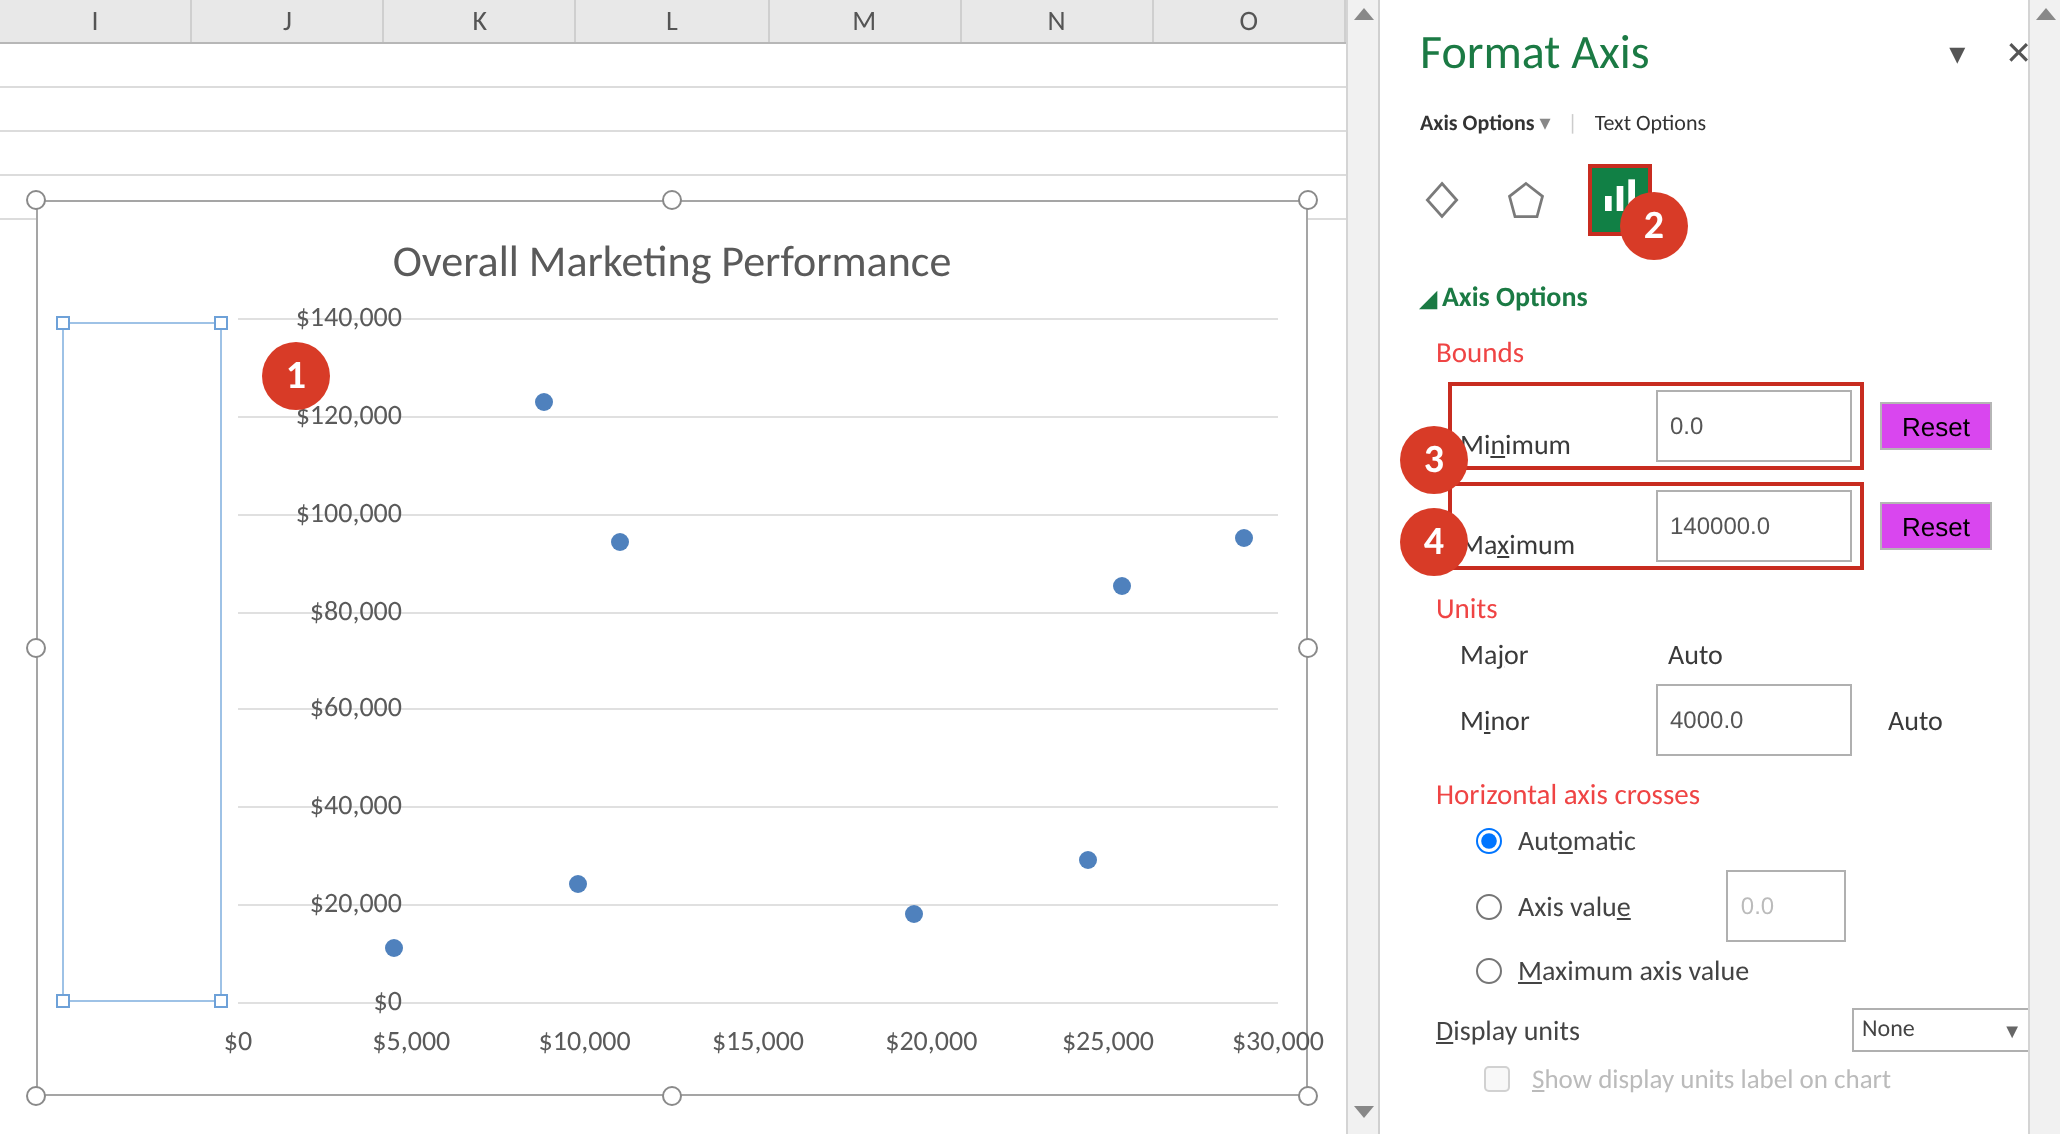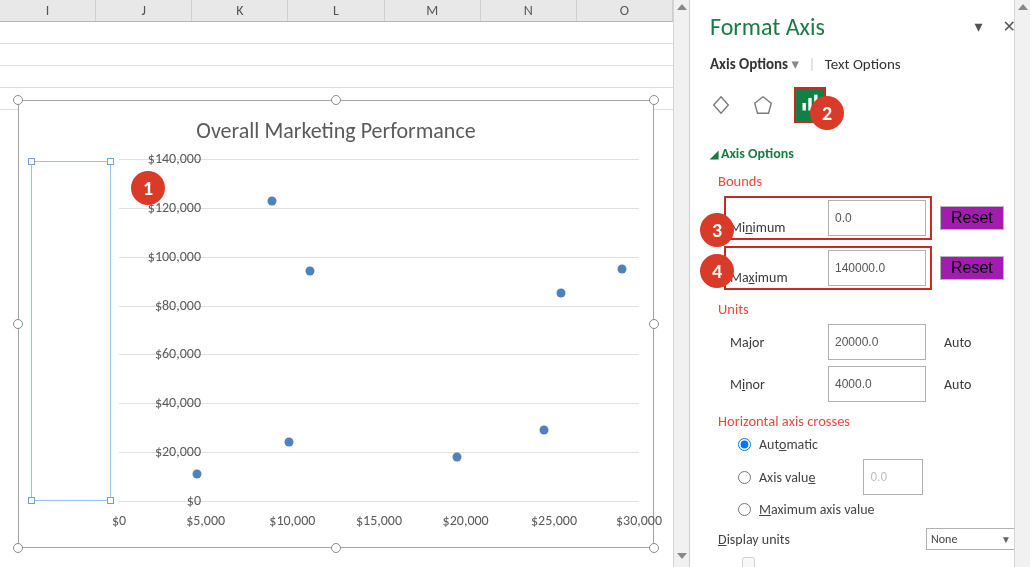--- a/index.html
+++ b/index.html
@@ -47,37 +47,37 @@
   .badge-4 { position:absolute; top:254px; left:700px; }
 
   
   .pane { width:340px; height:567px; background:#fff; position:relative; padding:12px 14px 0 20px; font-size:14px; }
   .pane-scroll { position:absolute; top:0; right:0; width:16px; height:100%; background:#f1f1f1; border-left:1px solid #d4d4d4; }
   .pane-scroll .arrow-up2 { width:0;height:0;border-left:5px solid transparent;border-right:5px solid transparent;border-bottom:6px solid #888; margin:4px auto;}
   .pane-header { display:flex; align-items:center; justify-content:space-between; }
   .pane-title { font-size:24px; color:#1b7a44; font-weight:400; }
   .pane-ctrls { display:flex; gap:20px; color:#555; font-size:16px; }
 
-  .tabs-row { margin-top:14px; font-size:15px; color:#333; }
+  .tabs-row { margin-top:14px; font-size:11px; color:#333; }
   .tabs-row .active { font-weight:700; }
   .tabs-row .sep { margin:0 6px; color:#ccc; }
 
   .icon-row { margin-top:14px; display:flex; gap:20px; align-items:center; }
   .icon-btn { width:22px; height:22px; display:inline-block; }
   .icon-highlight { border:2px solid #c82c20; padding:4px; background:#118045; }
 
   .section-head { margin-top:22px; color:#1b7a44; font-weight:700; font-size:14px; }
   .section-head::before { content:"◢ "; font-size:11px; }
 
   .group-label { margin:10px 0 6px 8px; font-size:14.5px; color:#ef4444; }
   .field-row { display:flex; align-items:center; margin:6px 0 6px 20px; gap:12px; }
   .field-label { width:86px; font-size:14px; color:#3a3a3a; }
   .field-label u { text-decoration:underline; }
   .field-input { width:98px; height:36px; border:1px solid #b0b0b0; font-size:12px; padding:0 6px; color:#555; background:#fff; }
-  .reset-btn { height:24px; padding:0 10px; font-size:16px; border:1px solid #b5b5b5; background:#a21caf; }
+  .reset-btn { height:24px; padding:0 10px; font-size:13px; border:1px solid #b5b5b5; background:#d946ef; }
   .auto-label { font-size:14px; color:#3a3a3a; margin-left:6px; }
   .hl-row { border:2px solid #c82c20; padding:2px 4px 2px 4px; margin-left:14px; display:inline-flex; align-items:flex-end; gap:12px; }
 
   .radio-row { display:flex; align-items:center; margin:6px 0 6px 28px; gap:8px; font-size:14px; }
   .radio-row input[type=radio] { margin:0; }
   .disabled-input { color:#bbb; }
 
   .display-row { display:flex; align-items:center; margin:10px 0 4px 8px; }
   .select-box { width:90px; height:22px; border:1px solid #b0b0b0; font-size:12px; padding:0 4px; display:flex; align-items:center; justify-content:space-between; }
   .select-box .arrow { font-size:10px; color:#666; }
@@ -223,21 +223,20 @@
       <span class="hl-row">
         <span class="field-label">Ma<u>x</u>imum</span>
         <input class="field-input" value="140000.0" style="">
       </span>
       <button class="reset-btn">Reset</button>
     </div>
 
     <div class="group-label">Units</div>
     <div class="field-row">
       <span class="field-label">Ma<u>j</u>or</span>
-      <input class="field-input" value="20000.0" style="">
       <span class="auto-label">Auto</span>
     </div>
     <div class="field-row">
       <span class="field-label">M<u>i</u>nor</span>
       <input class="field-input" value="4000.0" style="">
       <span class="auto-label">Auto</span>
     </div>
 
     <div class="group-label">Horizontal axis crosses</div>
     <div class="radio-row">
@@ -257,19 +256,20 @@
     <div class="display-row">
       <span><u>D</u>isplay units</span>
       <span style="flex:1"></span>
       <span class="select-box">
         <span>None</span>
         <span class="arrow">▼</span>
       </span>
     </div>
     <div class="chk-row">
         <input type="checkbox" disabled="" style="">
+        <span><u>S</u>how display units label on chart</span>
       </div>
   </div>
 
   <div class="badge badge-2">2</div>
   <div class="badge badge-3">3</div>
   <div class="badge badge-4">4</div>
 </div>
 
 </body></html>

